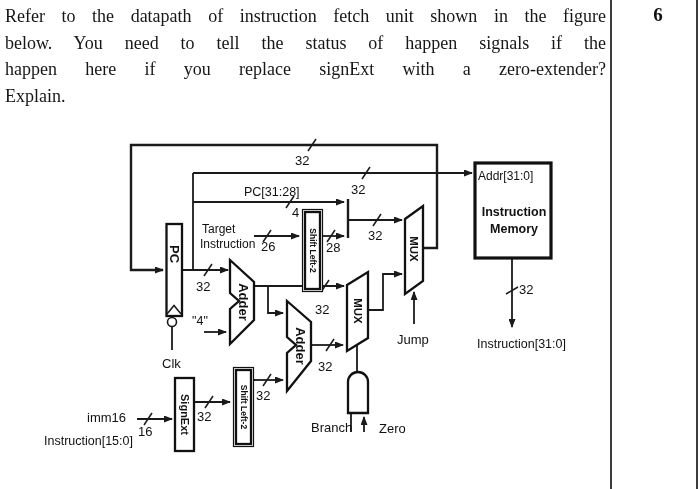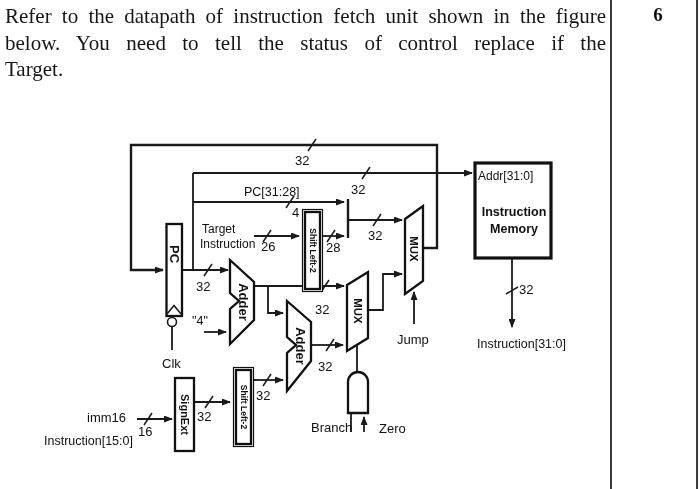--- a/index.html
+++ b/index.html
@@ -1,19 +1,19 @@
 <!DOCTYPE html>
 <html><head>
 <meta charset="utf-8">
 <style>
   html,body{margin:0;padding:0;background:#e8e8e8;}
   .page{position:relative;width:700px;height:489px;background:#ffffff;overflow:hidden;
         font-family:"Liberation Sans",sans-serif;color:#111;}
   .question{position:absolute;left:5px;top:3px;width:601px;
-            font-family:"Liberation Serif",serif;font-size:21px;color:#161616;}
+            font-family:"Liberation Serif",serif;font-size:18px;color:#161616;}
   .qline{text-align:justify;text-align-last:justify;line-height:26.5px;height:26.5px;overflow:visible;}
   .qline.last{text-align-last:left;}
   .marks{position:absolute;left:643px;top:4px;width:30px;text-align:center;
          font-family:"Liberation Serif",serif;font-size:19px;font-weight:bold;color:#111;}
   .vr{position:absolute;top:0;height:489px;width:1.5px;background:#3c3c3c;}
   .vr.v1{left:610px;}
   .vr.v2{left:696px;}
   svg.diagram{position:absolute;left:0;top:0;}
   svg .wire{fill:none;stroke:#1a1a1a;stroke-width:1.8;}
   svg .thick{stroke-width:2.4;}
@@ -27,22 +27,23 @@
   svg text.blklab{font-weight:bold;}
   svg text.im{font-weight:bold;font-size:12.5px;text-anchor:middle;}
 </style>
 </head>
 <body>
 
 <div class="page">
 
   <div class="question">
     <div class="qline">Refer to the datapath of instruction fetch unit shown in the figure</div>
-    <div class="qline">below. You need to tell the status of control replace if the</div>
-    <div class="qline last">Target.</div>
+    <div class="qline">below. You need to tell the status of happen signals if the</div>
+    <div class="qline">happen here if you replace signExt with a zero-extender?</div>
+    <div class="qline last">Explain.</div>
   </div>
 
   <div class="marks">6</div>
   <div class="vr v1"></div>
   <div class="vr v2"></div>
 
   <svg class="diagram" width="700" height="489" viewBox="0 0 700 489">
     <defs>
       <marker id="arr" viewBox="0 0 9 7" refX="8" refY="3.5" markerUnits="userSpaceOnUse" markerWidth="9" markerHeight="7" orient="auto">
         <path d="M0,0 L9,3.5 L0,7 Z" fill="#1a1a1a"></path>

